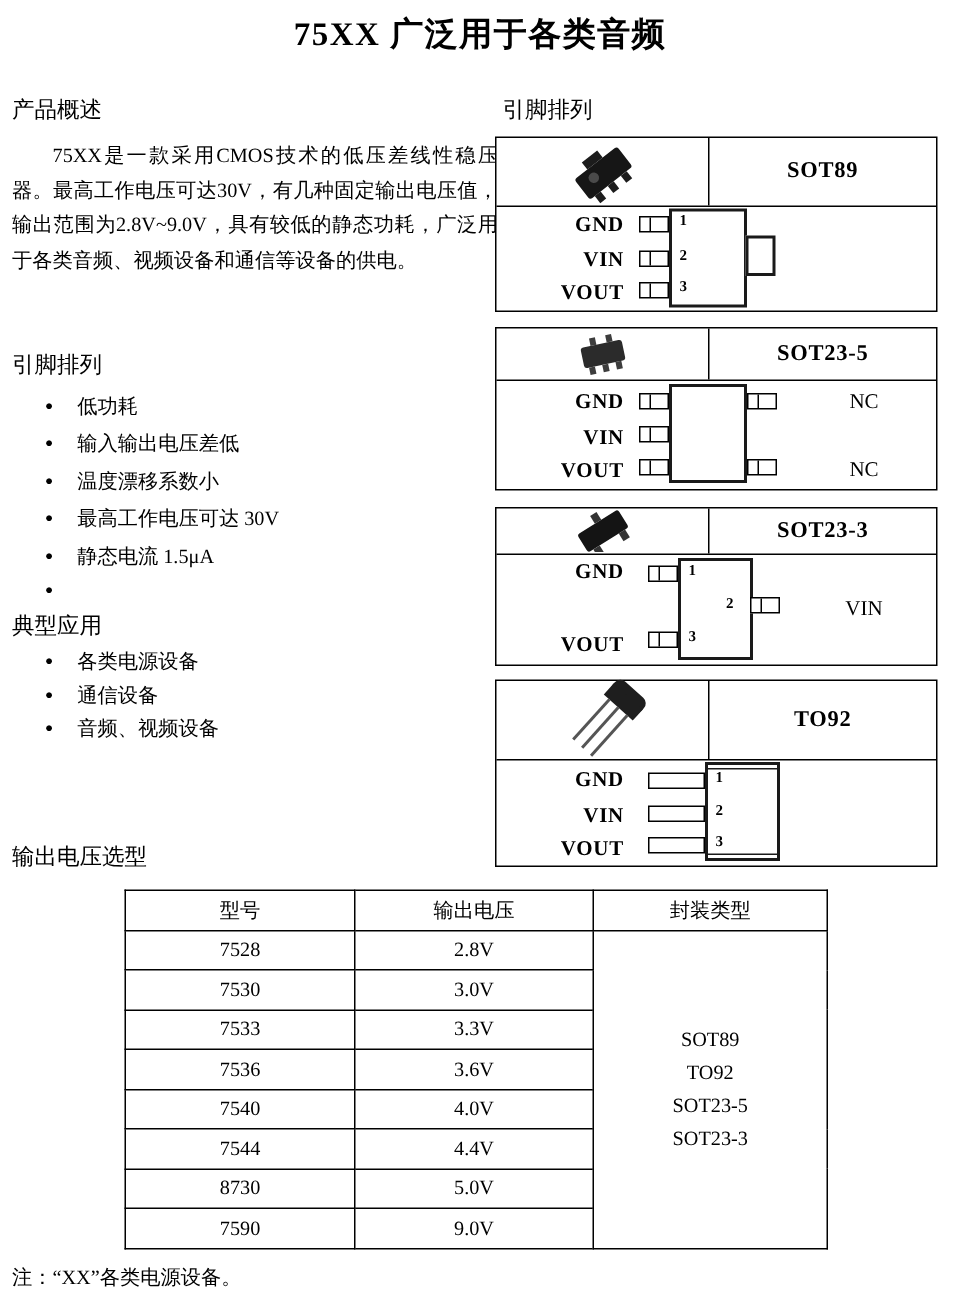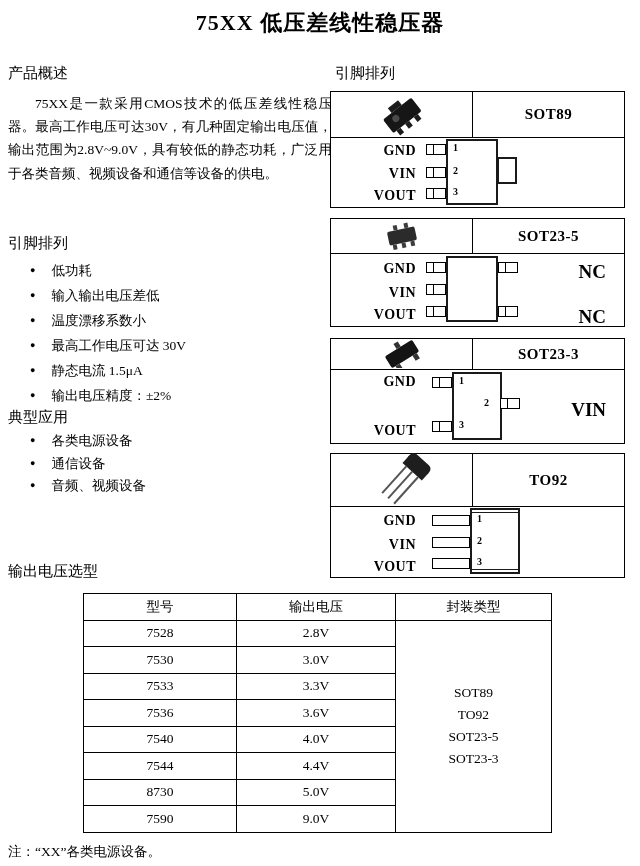--- a/index.html
+++ b/index.html
@@ -33,42 +33,42 @@
 
   
   .pkg-block { left:330px; width:295px; border:1px solid #000; background:#fff; }
   .pkg-head { display:flex; border-bottom:1px solid #000; }
   .pkg-img-cell { width:142px; border-right:1px solid #000; display:flex; align-items:center; justify-content:center; }
   .pkg-name-cell { flex:1; display:flex; align-items:center; justify-content:center;
                    font-size:15px; font-weight:bold; letter-spacing:0.5px; }
   .pkg-diagram { position:relative; }
   .pin-label { position:absolute; left:5px; width:80px; text-align:right;
                font-size:14px; font-weight:bold; letter-spacing:0.5px; }
-  .nc-label  { position:absolute; left:215px; width:60px; text-align:right;
-               font-size:19px; font-weight:bold; }
+  .nc-label  { position:absolute; left:215px; width:60px; text-align:center;
+               font-size:14px; font-weight:normal; }
   .pin { position:absolute; width:20px; height:11px; border:1px solid #000; background:#fff; }
   .pin::before { content:""; position:absolute; left:6px; top:0; bottom:0; border-left:1px solid #000; }
   .pin-long { position:absolute; width:38px; height:11px; border:1px solid #000; background:#fff; }
   .body-rect { position:absolute; border:2px solid #1a1a1a; background:#fff; }
   .tab-rect  { position:absolute; border:2px solid #1a1a1a; background:#fff; }
   .pin-num { position:absolute; font-size:10px; font-weight:bold; }
   .dline { position:absolute; left:0; right:0; border-top:1.5px solid #1a1a1a; }
 
   
   .sel-table { left:83px; top:593px; border-collapse:collapse; table-layout:fixed; width:468px; }
   .sel-table td { border:1px solid #000; text-align:center; vertical-align:middle;
                   font-size:13.5px; padding:0; }
   .sel-table tr { height:26.5px; }
   .pkg-cell div { line-height:22px; font-size:13.5px; }
   .footnote { left:8px; top:843px; font-size:13.5px; }
 </style>
 </head>
 <body>
 
-<div class="abs doc-title">75XX 低压差线性稳压器</div>
+<div class="abs doc-title">75XX 广泛用于各类音频</div>
 
 <div class="abs sec-heading" style="left:8px; top:64px;">产品概述</div>
 <div class="abs overview-body">75XX是一款采用CMOS技术的低压差线性稳压器。最高工作电压可达30V，有几种固定输出电压值，输出范围为2.8V~9.0V，具有较低的静态功耗，广泛用于各类音频、视频设备和通信等设备的供电。</div>
 
 <div class="abs sec-heading" style="left:8px; top:234px;">引脚排列</div>
 <div class="abs blist feat-list" style="top:258px;">
   <div class="li">
       <span class="bullet">●</span>
       <span>低功耗</span>
     </div>
@@ -83,21 +83,20 @@
   <div class="li">
       <span class="bullet">●</span>
       <span>最高工作电压可达 30V</span>
     </div>
   <div class="li">
       <span class="bullet">●</span>
       <span>静态电流 1.5μA</span>
     </div>
   <div class="li">
       <span class="bullet">●</span>
-      <span>输出电压精度：±2%</span>
     </div>
 </div>
 
 <div class="abs sec-heading" style="left:8px; top:408px;">典型应用</div>
 <div class="abs blist app-list" style="top:430px;">
   <div class="li">
       <span class="bullet">●</span>
       <span>各类电源设备</span>
     </div>
   <div class="li">

